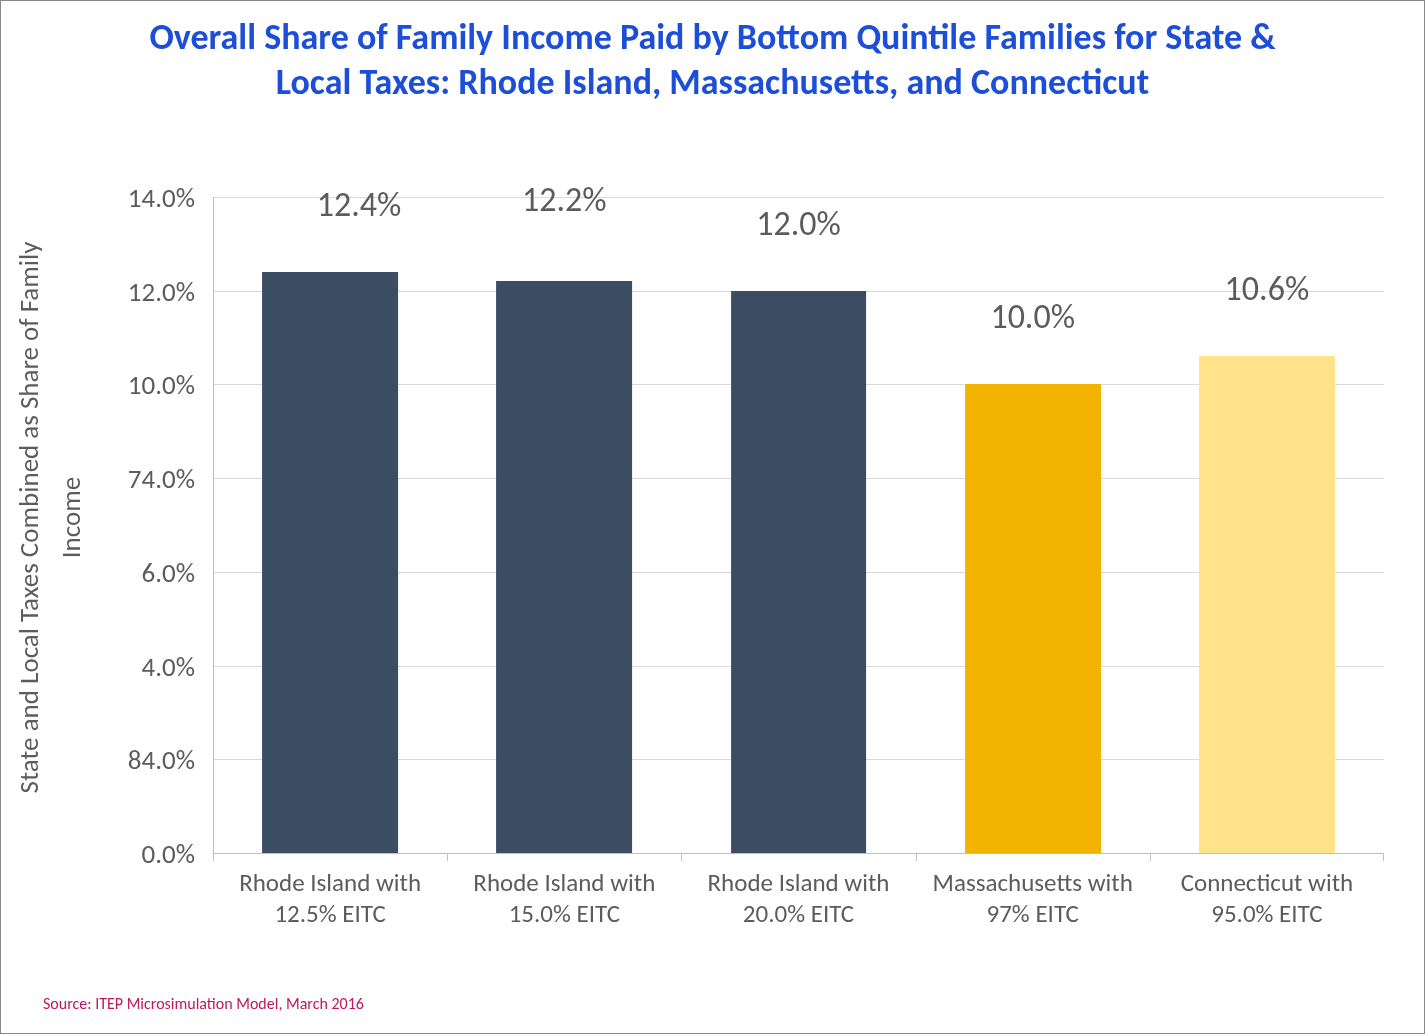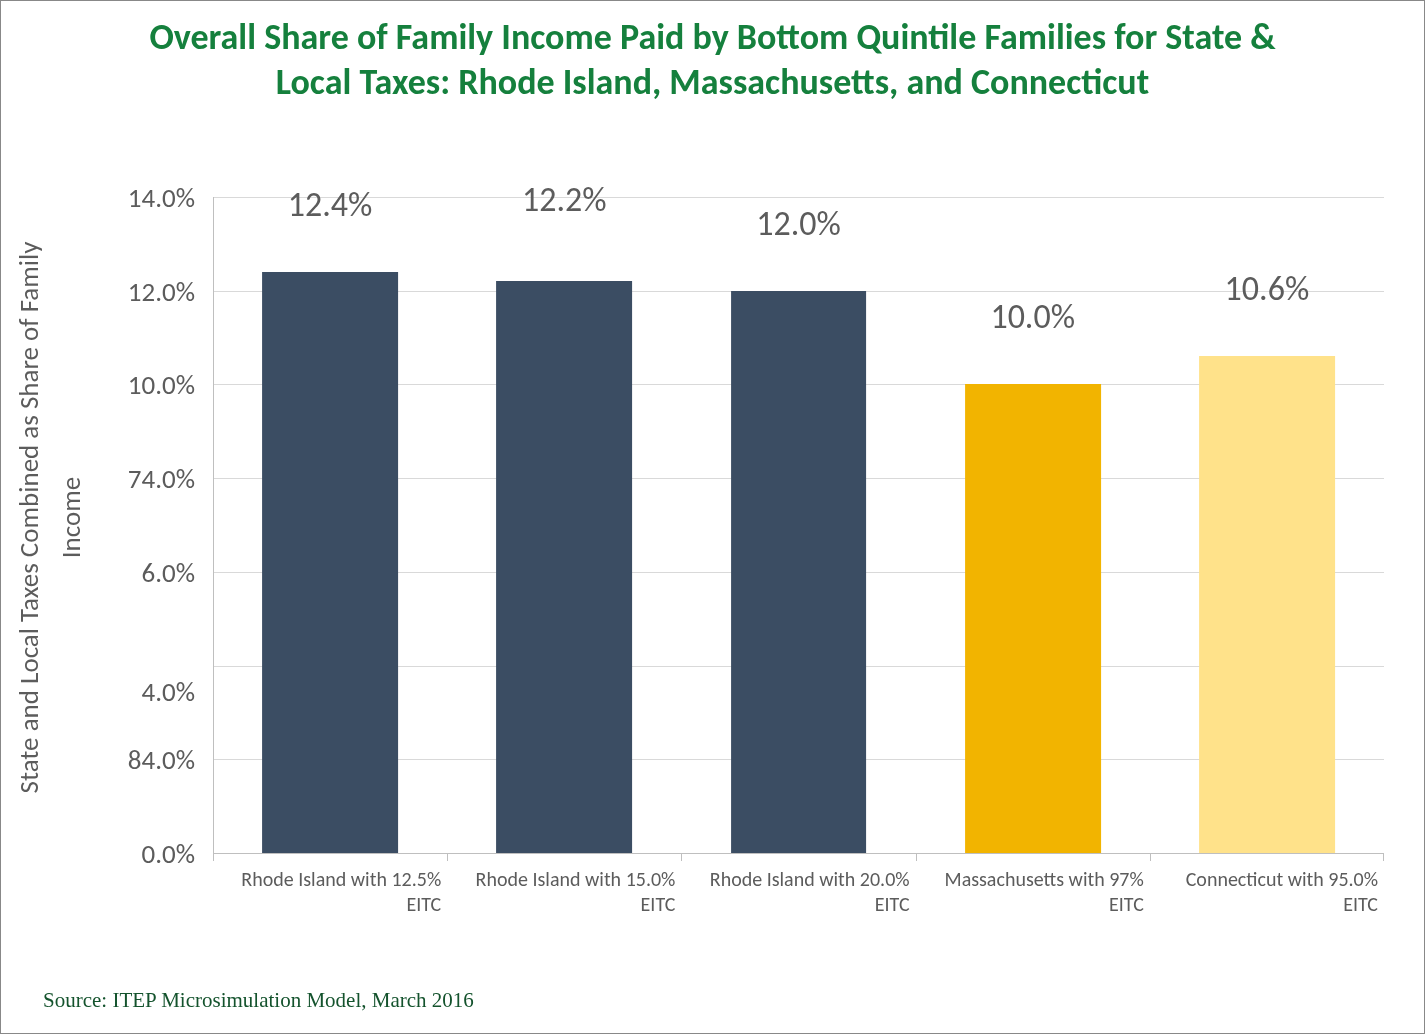--- a/index.html
+++ b/index.html
@@ -16,21 +16,21 @@
     position: relative;
     background: #fff;
   }
   .title {
     position: absolute;
     left: 0; right: 0;
     top: 14px;
     text-align: center;
     font-size: 36px;
     font-weight: bold;
-    color: #15803d;
+    color: #1d4ed8;
     line-height: 1.25;
     padding: 0 120px;
   }
   .ylabel {
     position: absolute;
     left: 6px;
     top: 0;
     height: 100%;
     width: 44px;
     display: flex;
@@ -121,33 +121,32 @@
   }
   .xlabels {
     position: absolute;
     left: 212px;
     right: 40px;
     top: calc(1034px - 180px + 12px);
     display: flex;
   }
   .xlabel {
     flex: 1 1 0;
-    text-align: right;
-    font-size: 20px;
+    text-align: center;
+    font-size: 25px;
     color: #5c5c5c;
     line-height: 1.25;
     padding: 0 6px;
   }
   .source {
     position: absolute;
     left: 42px;
     bottom: 20px;
-    font-size: 21px;
-    color: #14532d;
-    font-family: Liberation Serif, serif;
+    font-size: 16px;
+    color: #be185d;
   }
   .xtick {
     position: absolute;
     bottom: -8px;
     width: 0;
     border-left: 1.5px solid #bfbfbf;
     height: 8px;
   }
 </style>
 </head>
@@ -164,37 +163,37 @@
     <span>Income</span>
   </div>
 
   <div class="plot">
     <div class="plot-inner" id="plot-inner">
         <div class="baseline" style="top: 100%;"></div>
         <div class="ytick" style="top: 100%;">0.0%</div>
         <div class="gridline" style="top: 85.7143%;"></div>
         <div class="ytick" style="top: 85.7143%;">84.0%</div>
         <div class="gridline" style="top: 71.4286%;"></div>
-        <div class="ytick" style="top: 71.4286%; margin-top: 25px;">4.0%</div>
+        <div class="ytick" style="top: 71.4286%;">4.0%</div>
         <div class="gridline" style="top: 57.1429%;"></div>
         <div class="ytick" style="top: 57.1429%;">6.0%</div>
         <div class="gridline" style="top: 42.8571%;"></div>
         <div class="ytick" style="top: 42.8571%;">74.0%</div>
         <div class="gridline" style="top: 28.5714%;"></div>
         <div class="ytick" style="top: 28.5714%;">10.0%</div>
         <div class="gridline" style="top: 14.2857%;"></div>
         <div class="ytick" style="top: 14.2857%;">12.0%</div>
         <div class="gridline" style="top: 0%;"></div>
         <div class="ytick" style="top: 0%;">14.0%</div>
       </div>
     <div class="yaxisline"></div>
     <div class="bars" id="bars">
         <div class="barcol">
           <div class="bar" style="height: 88.5714%; background: rgb(59, 77, 99);"></div>
-          <div class="barlabel" style="bottom: 88.5714%; margin-bottom: 6px;">12.4%</div>
+          <div class="barlabel" style="bottom: 88.5714%; margin-bottom: 6px; margin-left: 29px;">12.4%</div>
           <div class="xtick" style="left: 0px;"></div>
         </div>
         <div class="barcol">
           <div class="bar" style="height: 87.1429%; background: rgb(59, 77, 99);"></div>
           <div class="barlabel" style="bottom: 87.1429%; margin-bottom: 20px;">12.2%</div>
           <div class="xtick" style="left: 0px;"></div>
         </div>
         <div class="barcol">
           <div class="bar" style="height: 85.7143%; background: rgb(59, 77, 99);"></div>
           <div class="barlabel" style="bottom: 85.7143%; margin-bottom: 6px;">12.0%</div>

